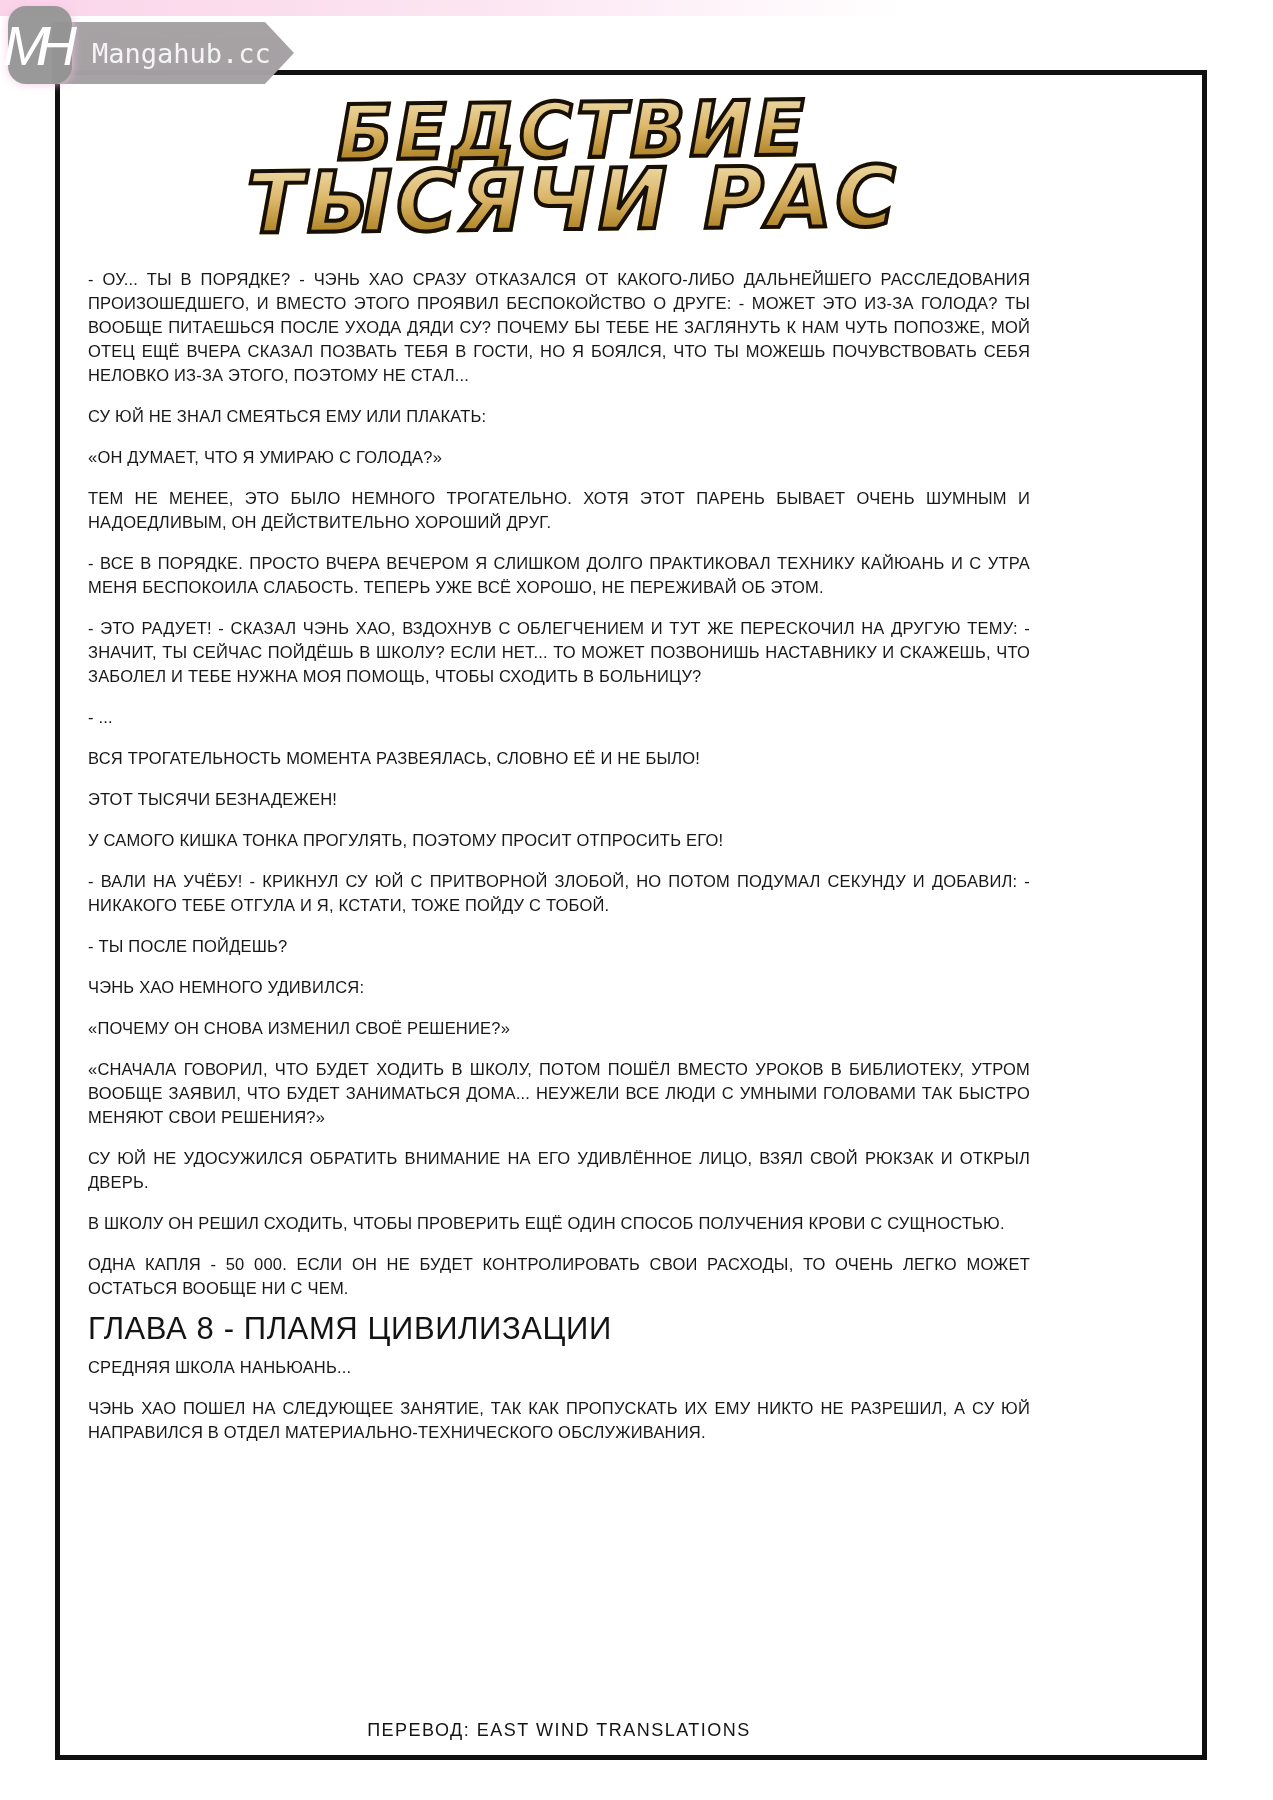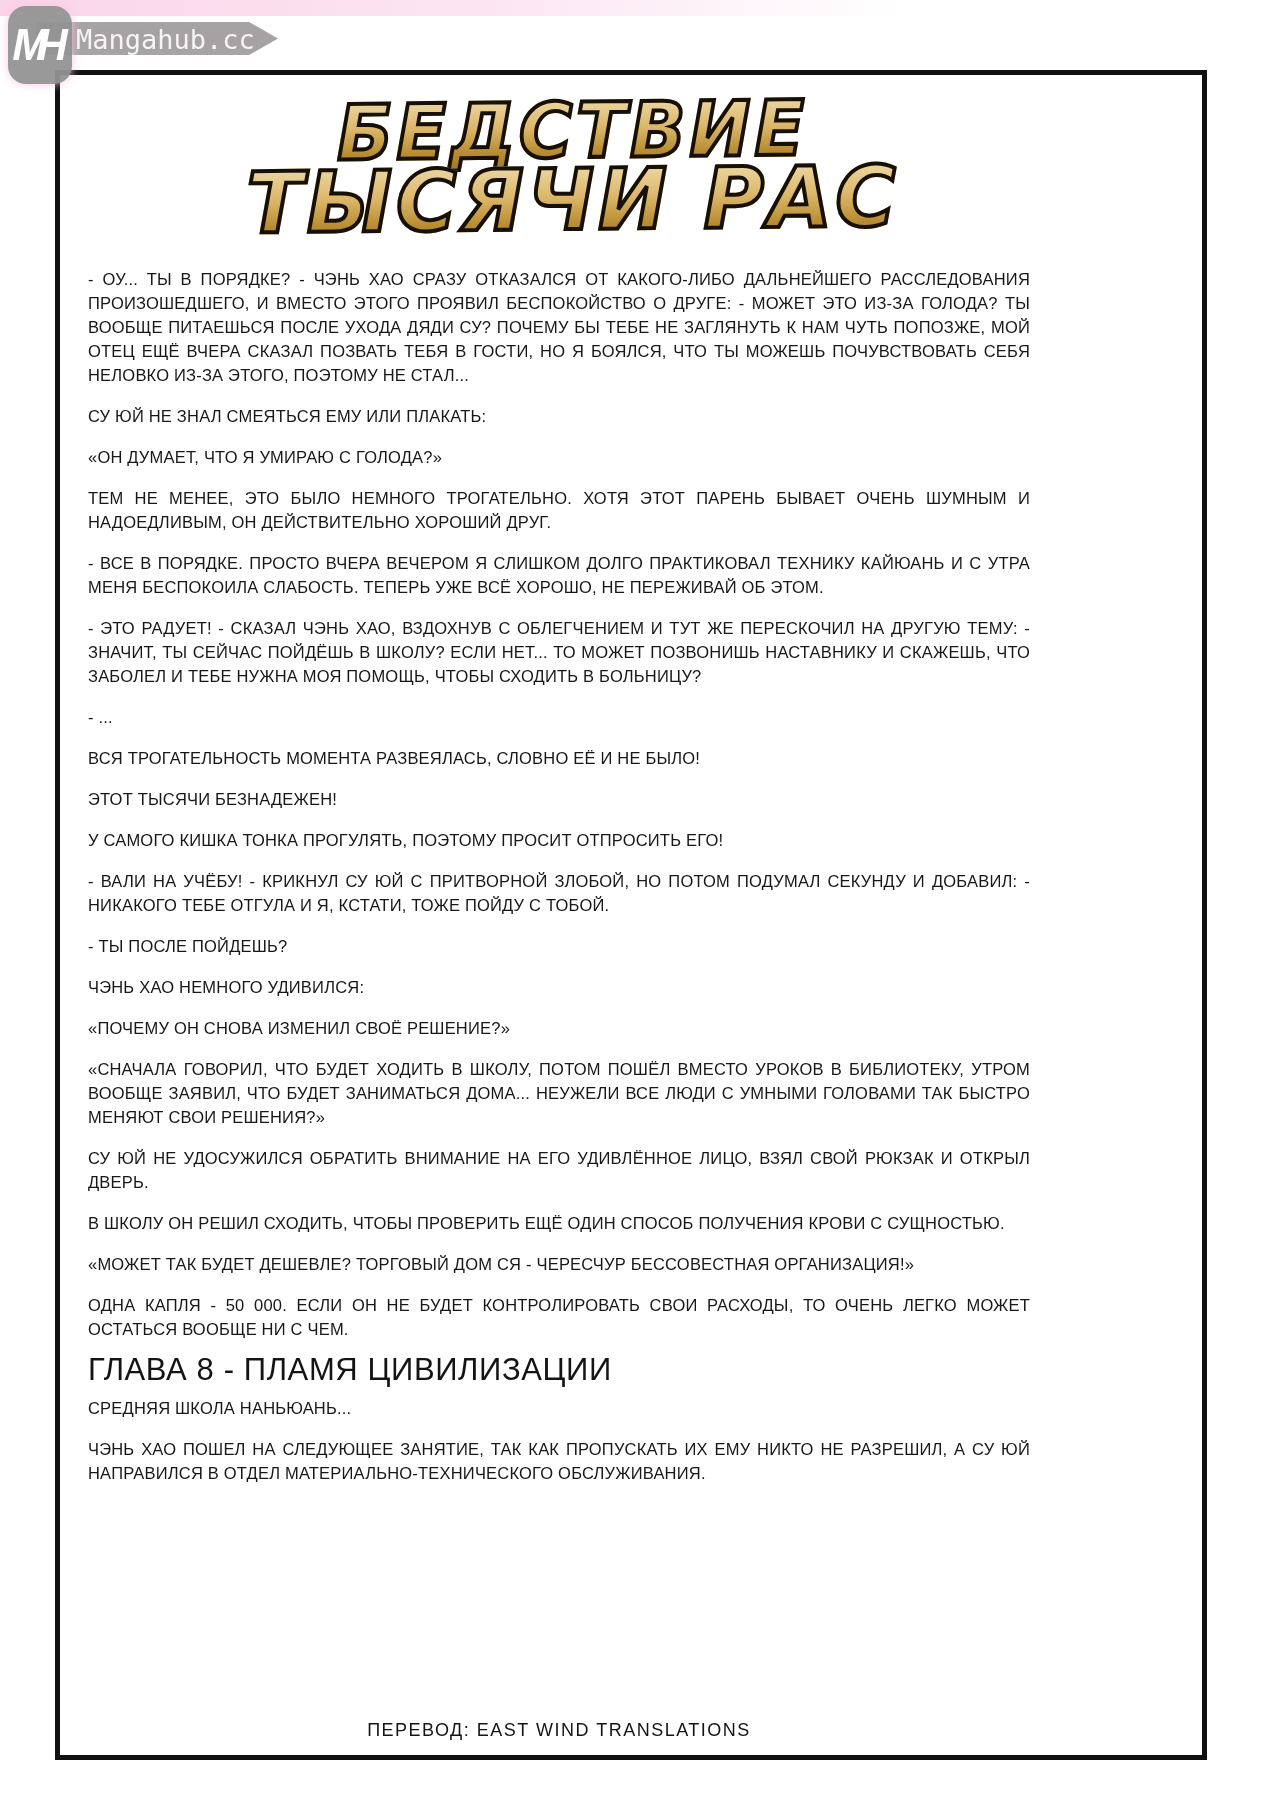--- a/index.html
+++ b/index.html
@@ -24,42 +24,42 @@
     position:absolute; left:55px; top:70px;
     width:1152px; height:1690px;
     border:5px solid #101010;
     box-sizing:border-box;
     background:#ffffff;
   }
 
   
   .watermark { position:absolute; left:0; top:0; z-index:6; }
   .wm-banner {
-    position:absolute; left:36px; top:22px;
-    width:242px; height:33px;
+    position:absolute; left:52px; top:22px;
+    width:242px; height:62px;
     background:rgba(157,157,157,0.90);
     clip-path:polygon(0 0, 88% 0, 100% 50%, 88% 100%, 0 100%);
-    display:flex; align-items:flex-end;
+    display:flex; align-items:center;
     padding-left:40px; box-sizing:border-box;
     filter:drop-shadow(0 0 7px rgba(246,196,226,0.95));
   }
   .wm-banner .site-text {
     font-family:"DejaVu Sans Mono", monospace;
     font-size:27px; color:#f5f5f5; white-space:nowrap;
   }
   .wm-badge {
     position:absolute; left:8px; top:6px;
     width:64px; height:78px;
     background:rgba(148,148,148,0.95);
     border-radius:18px;
     display:flex; align-items:center; justify-content:center;
     box-shadow:0 0 10px rgba(246,196,226,0.9);
   }
   .wm-badge .initials {
-    font-size:44px; font-weight:bold; font-style:italic;
+    font-size:56px; font-weight:normal; font-style:italic;
     color:#ffffff; letter-spacing:-13px; padding-right:13px;
   }
 
   
   .title {
     position:relative; margin:20px 0 0 0;
     text-align:center;
     transform:translateX(-58px) rotate(-0.6deg);
     line-height:0.95;
   }
@@ -145,21 +145,20 @@
           <p class="para">ВСЯ ТРОГАТЕЛЬНОСТЬ МОМЕНТА РАЗВЕЯЛАСЬ, СЛОВНО ЕЁ И НЕ БЫЛО!</p>
           <p class="para">ЭТОТ ТЫСЯЧИ БЕЗНАДЕЖЕН!</p>
           <p class="para">У САМОГО КИШКА ТОНКА ПРОГУЛЯТЬ, ПОЭТОМУ ПРОСИТ ОТПРОСИТЬ ЕГО!</p>
           <p class="para">- ВАЛИ НА УЧЁБУ! - КРИКНУЛ СУ ЮЙ С ПРИТВОРНОЙ ЗЛОБОЙ, НО ПОТОМ ПОДУМАЛ СЕКУНДУ И ДОБАВИЛ: - НИКАКОГО ТЕБЕ ОТГУЛА И Я, КСТАТИ, ТОЖЕ ПОЙДУ С ТОБОЙ.</p>
           <p class="para">- ТЫ ПОСЛЕ ПОЙДЕШЬ?</p>
           <p class="para">ЧЭНЬ ХАО НЕМНОГО УДИВИЛСЯ:</p>
           <p class="para">«ПОЧЕМУ ОН СНОВА ИЗМЕНИЛ СВОЁ РЕШЕНИЕ?»</p>
           <p class="para">«СНАЧАЛА ГОВОРИЛ, ЧТО БУДЕТ ХОДИТЬ В ШКОЛУ, ПОТОМ ПОШЁЛ ВМЕСТО УРОКОВ В БИБЛИОТЕКУ, УТРОМ ВООБЩЕ ЗАЯВИЛ, ЧТО БУДЕТ ЗАНИМАТЬСЯ ДОМА... НЕУЖЕЛИ ВСЕ ЛЮДИ С УМНЫМИ ГОЛОВАМИ ТАК БЫСТРО МЕНЯЮТ СВОИ РЕШЕНИЯ?»</p>
           <p class="para">СУ ЮЙ НЕ УДОСУЖИЛСЯ ОБРАТИТЬ ВНИМАНИЕ НА ЕГО УДИВЛЁННОЕ ЛИЦО, ВЗЯЛ СВОЙ РЮКЗАК И ОТКРЫЛ ДВЕРЬ.</p>
           <p class="para">В ШКОЛУ ОН РЕШИЛ СХОДИТЬ, ЧТОБЫ ПРОВЕРИТЬ ЕЩЁ ОДИН СПОСОБ ПОЛУЧЕНИЯ КРОВИ С СУЩНОСТЬЮ.</p>
-          <p class="para">«МОЖЕТ ТАК БУДЕТ ДЕШЕВЛЕ? ТОРГОВЫЙ ДОМ СЯ - ЧЕРЕСЧУР БЕССОВЕСТНАЯ ОРГАНИЗАЦИЯ!»</p>
           <p class="para">ОДНА КАПЛЯ - 50 000. ЕСЛИ ОН НЕ БУДЕТ КОНТРОЛИРОВАТЬ СВОИ РАСХОДЫ, ТО ОЧЕНЬ ЛЕГКО МОЖЕТ ОСТАТЬСЯ ВООБЩЕ НИ С ЧЕМ.</p>
         </div>
 
       <h2 class="chapter">ГЛАВА 8 - ПЛАМЯ ЦИВИЛИЗАЦИИ</h2>
 
       <div>
 
       <p class="para">СРЕДНЯЯ ШКОЛА НАНЬЮАНЬ...</p>
           <p class="para">ЧЭНЬ ХАО ПОШЕЛ НА СЛЕДУЮЩЕЕ ЗАНЯТИЕ, ТАК КАК ПРОПУСКАТЬ ИХ ЕМУ НИКТО НЕ РАЗРЕШИЛ, А СУ ЮЙ НАПРАВИЛСЯ В ОТДЕЛ МАТЕРИАЛЬНО-ТЕХНИЧЕСКОГО ОБСЛУЖИВАНИЯ.</p>
         </div>

